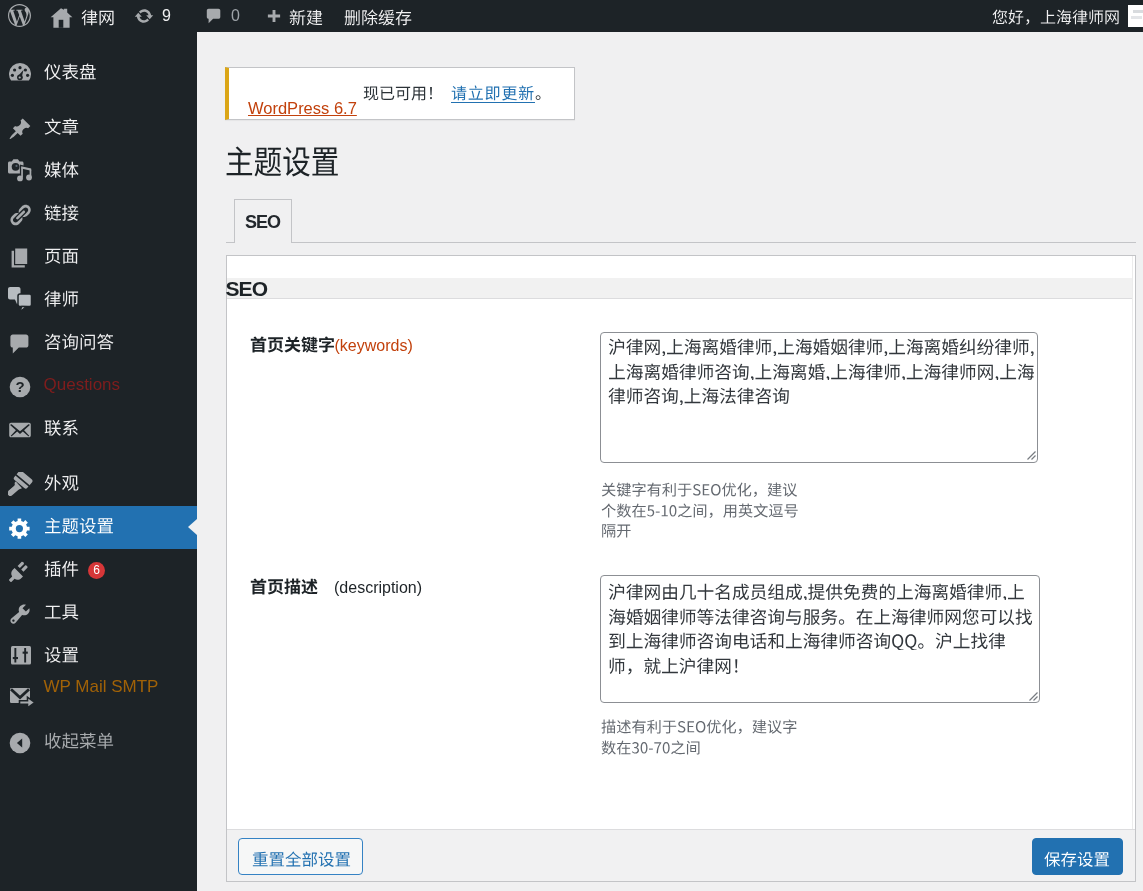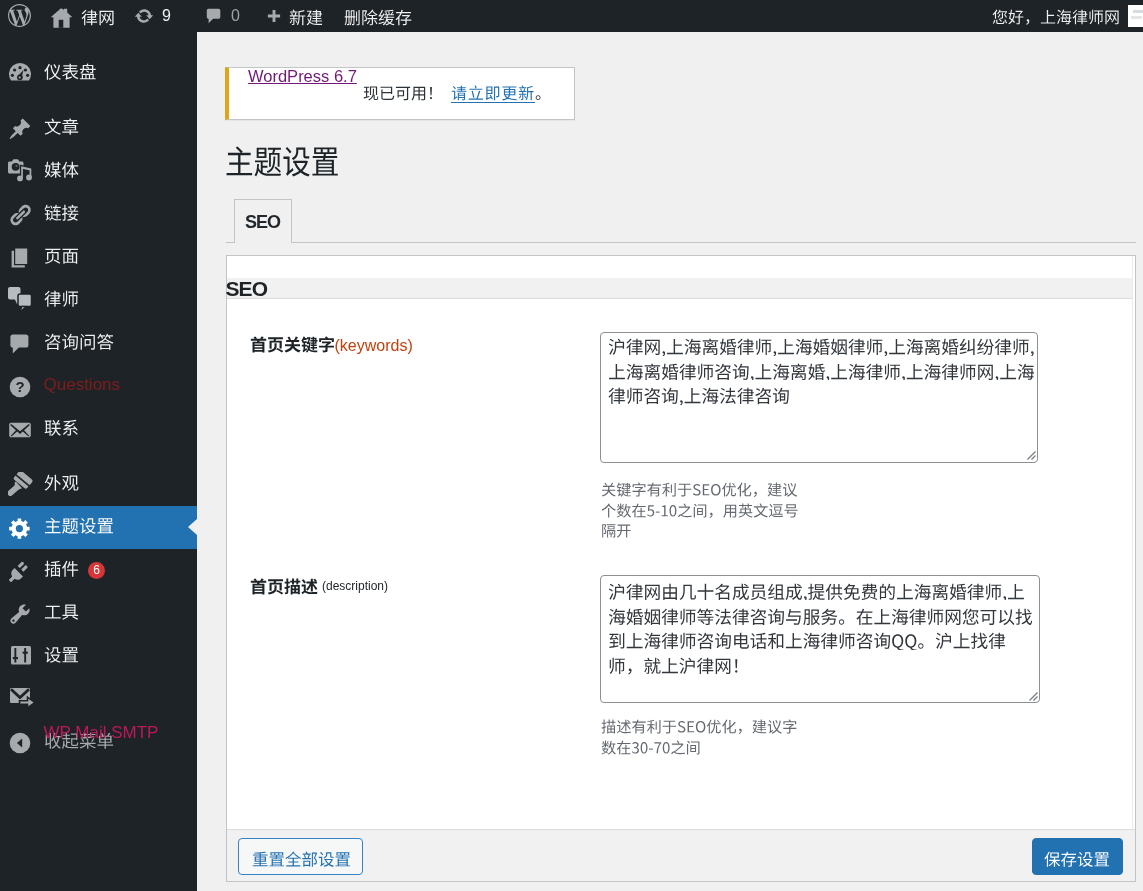--- a/index.html
+++ b/index.html
@@ -348,24 +348,24 @@
     <circle cx="10" cy="10" r="8.6" fill="#a7aaad"></circle>
     <path d="M11.8 6.2L7.4 10l4.4 3.8z" fill="#1d2327"></path>
   </svg>
 <svg class="r" style="left:43.5px;top:732.3px;" width="70.00" height="17.50" viewBox="0 -880 4000 1000" fill="#a7aaad">
     <use href="#g41" x="0"></use>
     <use href="#g42" x="1000"></use>
     <use href="#g43" x="2000"></use>
     <use href="#g44" x="3000"></use>
   </svg>
 <span class="abs" style="left:43.5px;top:362.5px;height:43px;line-height:43px;font-size:17px;color:#7f1d1d">Questions</span>
-<span class="abs" style="left:43.5px;top:711px;height:43px;line-height:43px;font-size:17px;color:#be185d">WP Mail SMTP</span>
+<span class="abs" style="left:43.5px;top:665px;height:43px;line-height:43px;font-size:17px;color:#a16207">WP Mail SMTP</span>
 <div class="abs" style="left:88px;top:562px;width:17px;height:17px;border-radius:50%;background:#d63638;color:#fff;font-size:12px;line-height:17px;text-align:center">6</div>
 <div class="abs" style="left:225px;top:67px;width:350px;height:53px;background:#fff;border:1px solid #c3c4c7;border-left:4px solid #dba617;box-shadow:0 1px 1px rgba(0,0,0,.04)"></div>
-<span class="abs" style="left:248px;top:67px;font-size:16.5px;color:#701a75;text-decoration:underline">WordPress 6.7</span>
+<span class="abs" style="left:248px;top:99px;font-size:16.5px;color:#c2410c;text-decoration:underline">WordPress 6.7</span>
 <svg class="r" style="left:363.0px;top:85.4px;" width="80.00" height="16.00" viewBox="0 -880 5000 1000" fill="#2c3338">
     <use href="#g45" x="0"></use>
     <use href="#g46" x="1000"></use>
     <use href="#g47" x="2000"></use>
     <use href="#g48" x="3000"></use>
     <use href="#g49" x="4000"></use>
   </svg>
 <svg class="r" style="left:450.5px;top:85.4px;" width="84.00" height="16.00" viewBox="0 -880 5250 1000" fill="#2271b1">
     <use href="#g50" x="0"></use>
     <use href="#g51" x="1050"></use>
@@ -508,21 +508,21 @@
 <svg class="r" style="left:600.5px;top:522.7px;" width="30.40" height="15.20" viewBox="0 -880 2000 1000" fill="#646970">
     <use href="#g92" x="0"></use>
     <use href="#g93" x="1000"></use>
   </svg>
 <svg class="r" style="left:249.5px;top:577.8px;" width="68.00" height="17.00" viewBox="0 -880 4000 1000" fill="#1d2327">
     <use href="#g55" x="0"></use>
     <use href="#g56" x="1000"></use>
     <use href="#g94" x="2000"></use>
     <use href="#g95" x="3000"></use>
   </svg>
-<span class="abs" style="left:322px;top:579px;font-size:12px;color:#1d2327">(description)</span>
+<span class="abs" style="left:334px;top:579px;font-size:16px;color:#1d2327">(description)</span>
 <div class="abs" style="left:600px;top:574.5px;width:440px;height:128.5px;background:#fff;border:1px solid #8c8f94;border-radius:4px"></div>
 <svg class="r" style="left:607.5px;top:582.6px;" width="416.94" height="17.70" viewBox="0 -880 23556 1000" fill="#32373c">
     <use href="#g60" x="0"></use>
     <use href="#g0" x="1000"></use>
     <use href="#g1" x="2000"></use>
     <use href="#g96" x="3000"></use>
     <use href="#g97" x="4000"></use>
     <use href="#g98" x="5000"></use>
     <use href="#g99" x="6000"></use>
     <use href="#g100" x="7000"></use>

